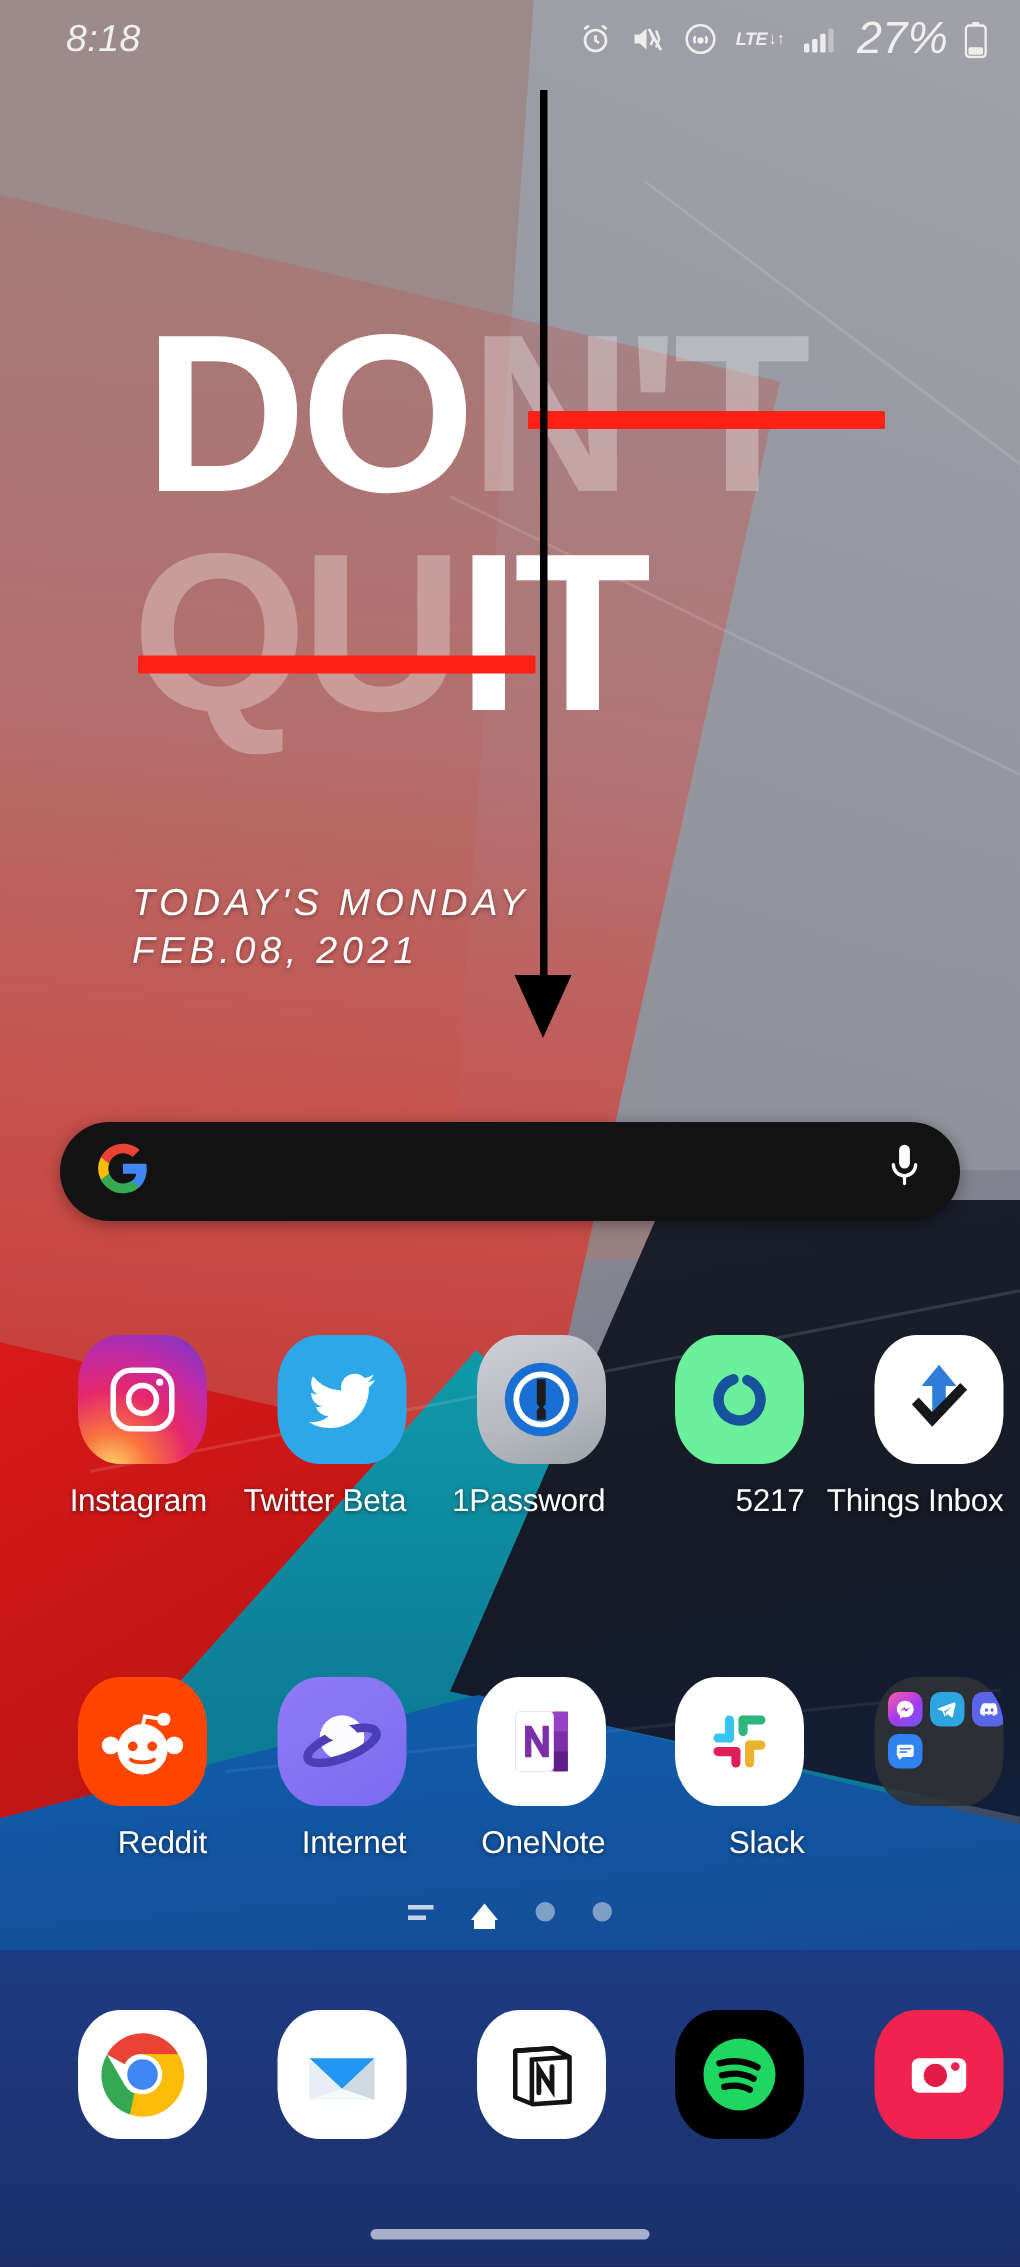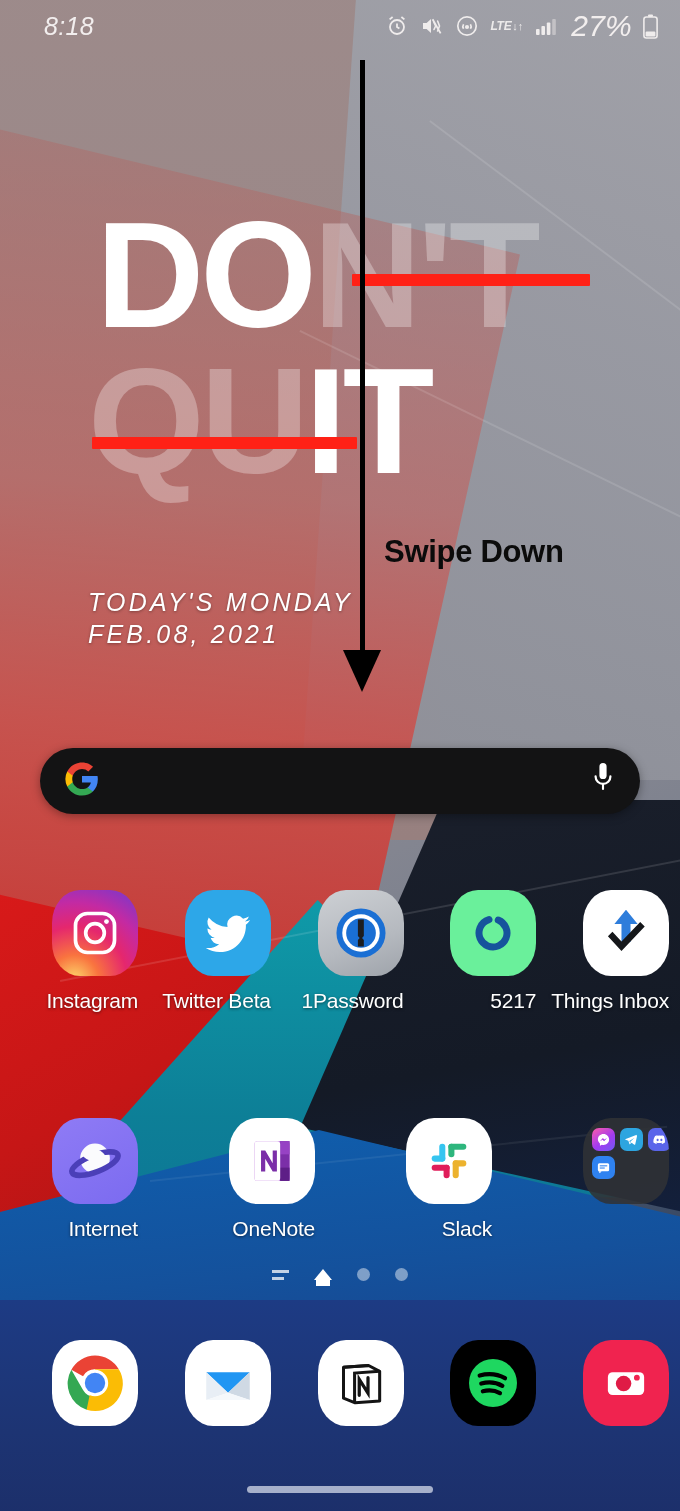--- a/index.html
+++ b/index.html
@@ -161,21 +161,20 @@
   <div class="redbar redbar-1"></div>
   <div class="redbar redbar-2"></div>
 
   <div class="wp-date">
     <div>TODAY'S MONDAY</div>
     <div>FEB.08, 2021</div>
   </div>
 
   <div class="arrow-line"></div>
   <div class="arrow-head"></div>
-  <div class="swipe-label">Swipe Down</div>
 
   <div class="statusbar">
     <div class="sb-time">8:18</div>
     <div class="sb-icons">
       <span>
         <svg width="24" height="24" viewBox="0 0 24 24" fill="none" stroke="#efecec" stroke-width="1.8">
           <circle cx="12" cy="13" r="7"></circle>
             <path d="M12 9.5V13l2.4 1.6"></path>
           <path d="M4.6 5.4 7.6 3"></path>
             <path d="M19.4 5.4 16.4 3"></path>
@@ -301,20 +300,37 @@
             <path d="M10 26.5 L13.5 23 L20.5 30.5 L35 15.5 L38.5 19 L20.5 38 Z" fill="#15171a"></path>
           </svg>
         </div>
           </div>
         <div class="label">Things Inbox</div>
       </div>
     </div>
 
     <div class="row row2">
 
+      <div class="cell">
+        <div class="icon">
+            <div class="sq" style="background:#ff4500;">
+          <svg width="62" height="62" viewBox="0 0 48 48" fill="#fff">
+            <circle cx="24" cy="28" r="13"></circle>
+            <circle cx="35" cy="12.5" r="3.4"></circle>
+            <path d="M24 16.5 L25.2 11 L33.4 12.4" stroke="#fff" stroke-width="1.9" fill="none"></path>
+            <circle cx="7.6" cy="26" r="4.6"></circle>
+            <circle cx="40.4" cy="26" r="4.6"></circle>
+            <circle cx="19" cy="26.5" r="2.5" fill="#ff4500"></circle>
+            <circle cx="29" cy="26.5" r="2.5" fill="#ff4500"></circle>
+            <path d="M18 33.4c1.8 1.8 10.2 1.8 12 0" stroke="#ff4500" stroke-width="2" fill="none" stroke-linecap="round"></path>
+          </svg>
+        </div>
+          </div>
+        <div class="label">Reddit</div>
+      </div>
 
       <div class="cell">
         <div class="icon">
             <div class="sq" style="background:linear-gradient(150deg,#8f7bf5 0%,#7b6bf0 100%);">
           <svg width="62" height="62" viewBox="0 0 48 48">
             <circle cx="24" cy="22" r="11.5" fill="#fbfbfd"></circle>
             <ellipse cx="24" cy="26" rx="19" ry="6.4" fill="none" stroke="#4b3fb8" stroke-width="4.4" transform="rotate(-21 24 26)"></ellipse>
             <path d="M13.6 18.5a11.5 11.5 0 0 1 18.6 1.6 11.5 11.5 0 0 1-18.6-1.6z" fill="#fbfbfd"></path>
           </svg>
         </div>

